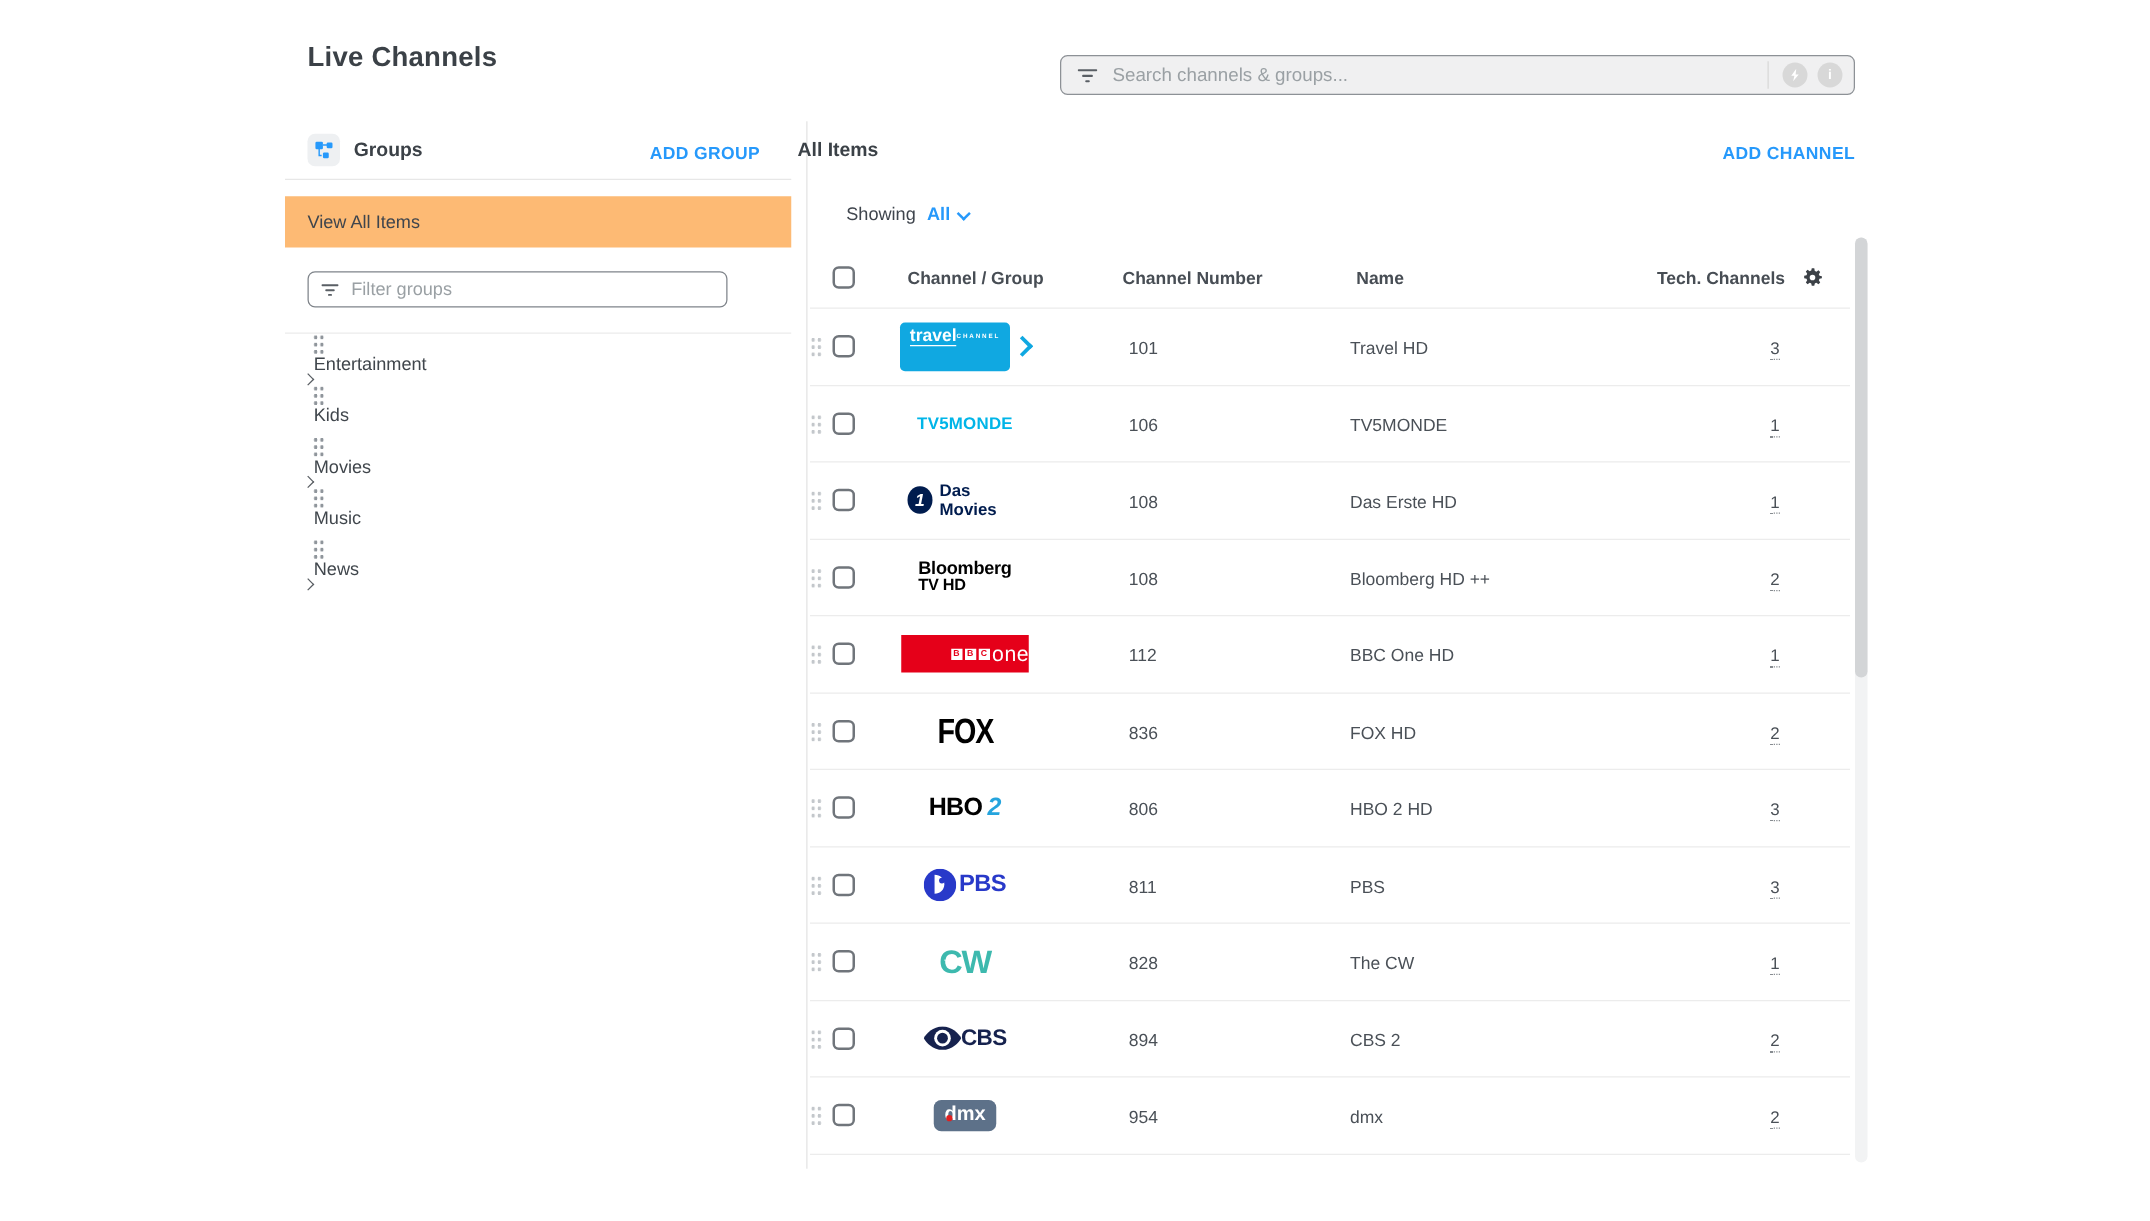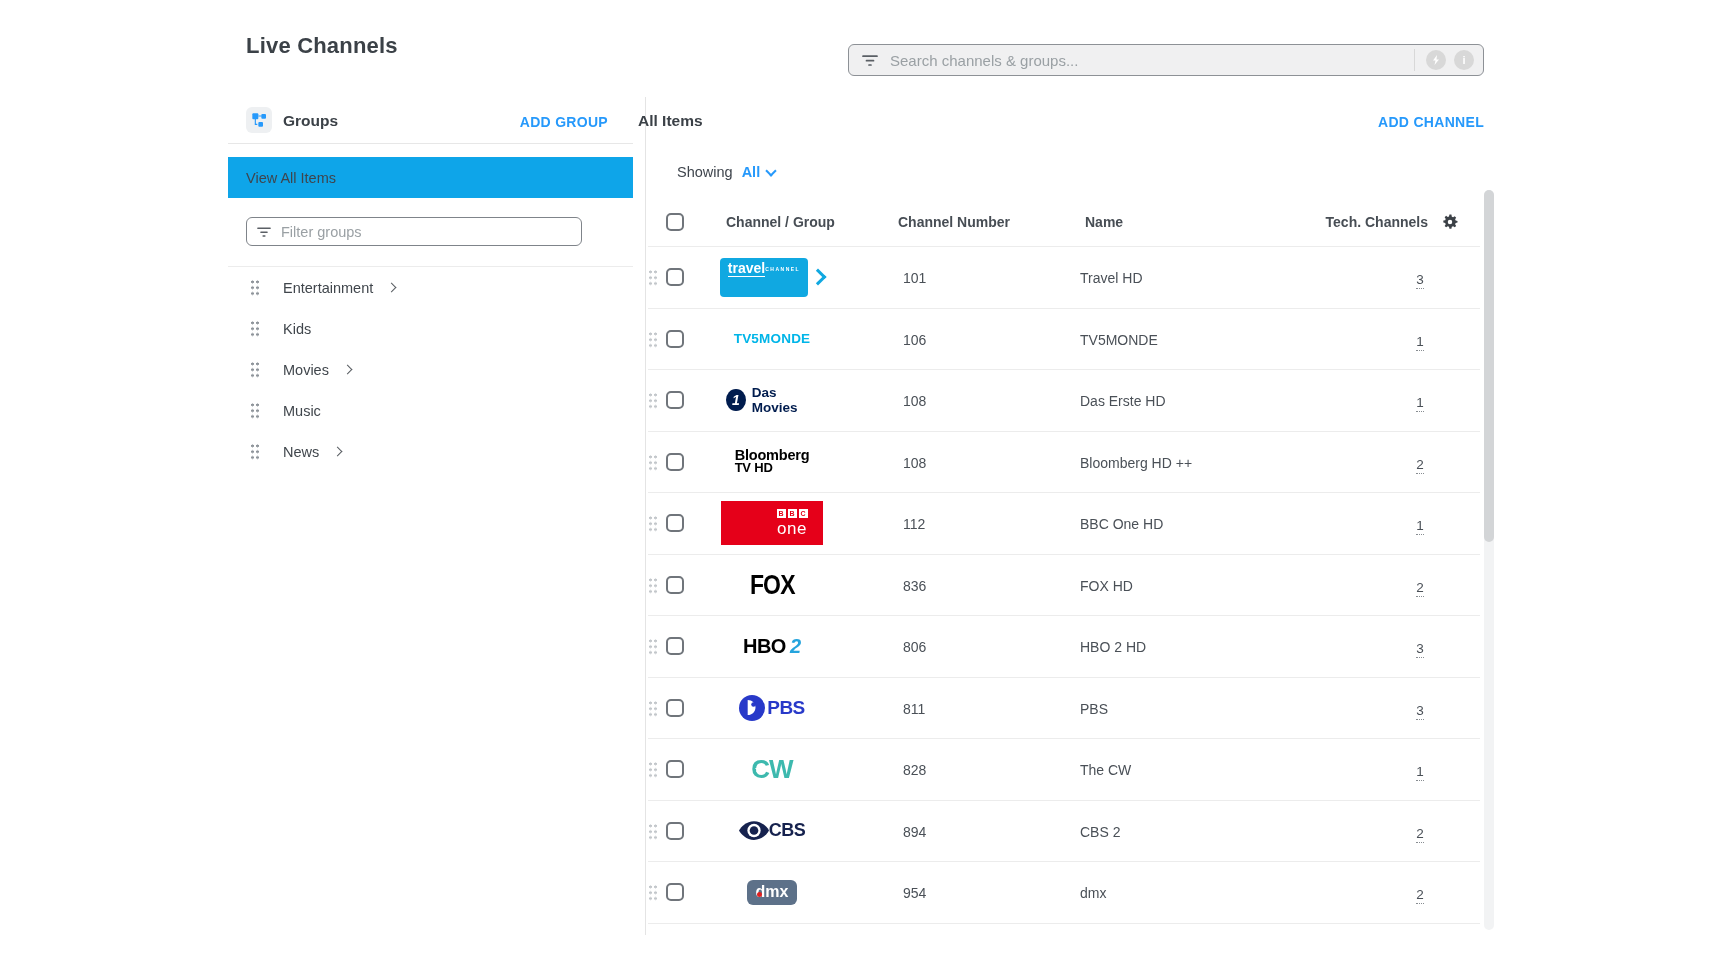--- a/index.html
+++ b/index.html
@@ -22,31 +22,31 @@
   .circle-btn .i-info{color:#fff;font-size:11px;font-weight:700;line-height:1;}
 
   
   .v-divider{left:645px;top:97px;width:1px;height:838px;background:#e4e4e4;}
   .groups-icon-box{left:246px;top:107px;width:26px;height:26px;background:#eef0f2;border-radius:6px;
                    display:flex;align-items:center;justify-content:center;}
   .groups-title{left:283px;top:112px;font-size:15.5px;font-weight:700;color:#3b4147;}
   .add-group{left:446px;top:114px;width:162px;text-align:right;font-size:14px;font-weight:600;
              color:#2699fb;letter-spacing:.3px;cursor:pointer;}
   .side-divider1{left:228px;top:143px;width:405px;height:1px;background:#e7e7e7;}
-  .view-all{left:228px;top:157px;width:405px;height:41px;background:#0ea5e9;display:flex;
+  .view-all{left:228px;top:157px;width:405px;height:41px;background:#fdba74;display:flex;
             align-items:center;padding-left:18px;box-sizing:border-box;font-size:14.5px;color:#3f454d;cursor:pointer;}
   .filter-box{left:246px;top:217px;width:336px;height:29px;border:1px solid #7f848a;border-radius:6px;
               background:#fff;display:flex;align-items:center;box-sizing:border-box;}
   .filter-box .sicon{margin:0 8px 0 10px;display:flex;align-items:center;}
   .filter-input{flex:1;border:none;background:transparent;outline:none;font-family:inherit;
                 font-size:14.5px;color:#555;min-width:0;}
   .filter-input::placeholder{color:#9aa0a4;}
   .side-divider2{left:228px;top:266px;width:405px;height:1px;background:#ececec;}
   .group-list{left:228px;top:267px;width:405px;}
-  .group-item{position:relative;height:41px;display:flex;align-items:center;cursor:pointer;}
+  .group-item{position:relative;height:41px;display:flex;cursor:pointer;flex-direction:column;}
   .group-item .drag-dots{margin-left:22px;}
   .group-item .glabel{margin-left:23px;font-size:14.5px;color:#40464c;}
   .group-item .chev-r{margin-left:15px;}
 
   
   .drag-dots{width:10px;height:17px;
       background-image:radial-gradient(circle,#8f959b 1.4px,transparent 1.5px);
       background-size:5px 5.8px;background-position:0 0;cursor:grab;}
   .drag-dots.light{background-image:radial-gradient(circle,#c3c7cb 1.4px,transparent 1.5px);}
 
@@ -101,21 +101,21 @@
   .logo.tv5monde .tvm{color:var(--c);font-weight:800;font-size:13.5px;letter-spacing:.2px;}
 
   .logo.daserste .de-circle{width:22px;height:22px;border-radius:50%;background:var(--c);color:#fff;
       font-weight:700;font-style:italic;font-size:14px;display:flex;align-items:center;justify-content:center;}
   .logo.daserste .de-text{color:var(--c);font-weight:700;font-size:13.5px;margin-left:6px;}
 
   .logo.bloomberg .blm{display:flex;flex-direction:column;line-height:.92;color:var(--c);}
   .logo.bloomberg .blm1{font-size:14.5px;font-weight:800;letter-spacing:-.2px;}
   .logo.bloomberg .blm2{font-size:13px;font-weight:800;letter-spacing:-.2px;}
 
-  .logo.bbcone .bbc-box{background:var(--c);width:62px;height:44px;display:flex;flex-direction:column;
+  .logo.bbcone .bbc-box{background:var(--c);width:62px;height:30px;display:flex;flex-direction:row;
       align-items:center;justify-content:center;gap:2px;padding-left:40px;}
   .logo.bbcone .bbc-blocks{display:flex;gap:2px;}
   .logo.bbcone .bbc-b{background:#fff;color:var(--c);width:9px;height:9px;font-size:7px;font-weight:800;
       display:flex;align-items:center;justify-content:center;}
   .logo.bbcone .bbc-one{color:#fff;font-size:17px;line-height:1;font-weight:500;letter-spacing:.5px;}
 
   .logo.fox .fox{color:var(--c);font-size:28px;font-weight:900;letter-spacing:-1px;transform:scaleX(.82);}
 
   .logo.hbo2 .hbo{color:var(--c);font-size:20px;font-weight:900;letter-spacing:-.5px;}
   .logo.hbo2 .hbo2n{color:var(--c2);font-size:20px;font-weight:800;font-style:italic;margin-left:4px;}

